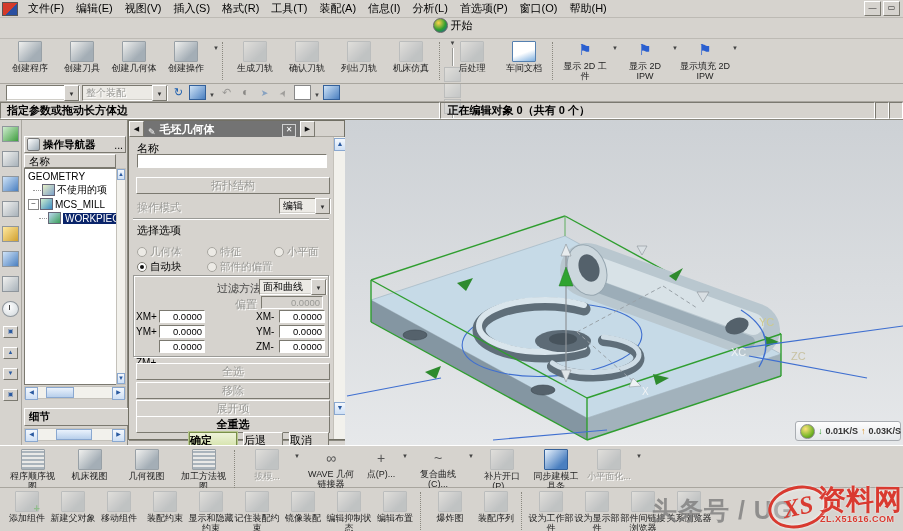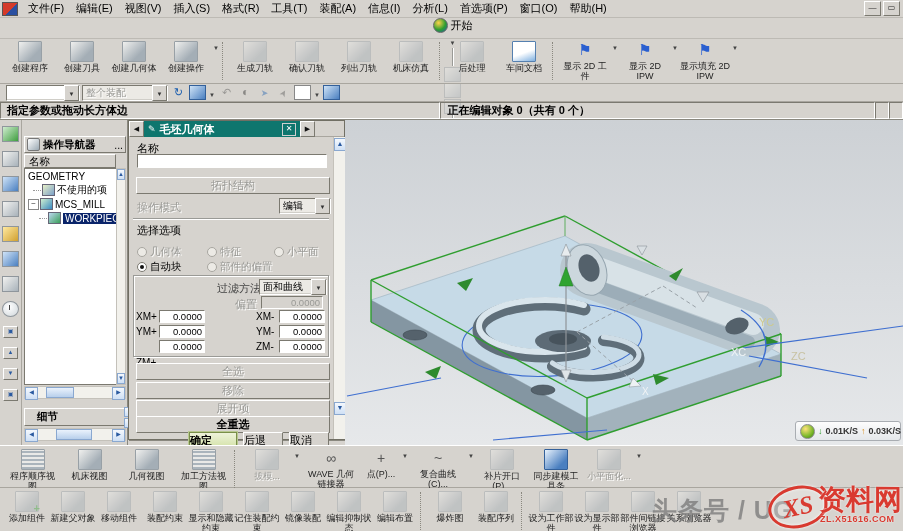--- a/index.html
+++ b/index.html
@@ -86,28 +86,28 @@
   .tico.mcs{background:linear-gradient(135deg,#d0f0d0,#3a8ac0);}
   .tico.wp{background:linear-gradient(135deg,#bcd8f0,#3a9e5a);}
   .expbox{width:9px;height:9px;border:1px solid #888;background:#fff;font-size:8px;line-height:7px;text-align:center;color:#333;flex:0 0 auto;margin:0 1px;}
   .tdash{width:8px;border-bottom:1px dotted #999;height:0;flex:0 0 auto;margin-right:1px;}
   .sel{background:#0a246a;color:#fff;padding:0 2px;}
   #treescroll{position:absolute;left:94px;top:48px;width:10px;height:217px;background:#f2f1ec;border:1px solid #c4c1ba;box-sizing:border-box;}
   .sarr{background:linear-gradient(#f4f8fd,#cfe0f5);border:1px solid #8aa8d0;color:#2a5aa0;font-size:6px;text-align:center;line-height:8px;height:9px;}
   .hscroll{position:absolute;left:2px;width:102px;height:13px;background:#f2f1ec;border:1px solid #c4c1ba;display:flex;box-sizing:border-box;}
   .hthumb{width:26px;background:linear-gradient(#eaf2fc,#b8cfeb);border:1px solid #8aa8d0;margin-left:8px;}
   .hs-a{width:11px;height:11px;}
-  #details{position:absolute;left:2px;top:288px;width:126px;height:18px;display:flex;align-items:center;padding:0 12px;font-weight:bold;font-size:10.5px;box-sizing:border-box;}
+  #details{position:absolute;left:2px;top:288px;width:126px;height:18px;display:flex;align-items:center;padding:0 4px;font-weight:bold;font-size:10.5px;box-sizing:border-box;}
   #details .spins{margin-left:auto;display:flex;flex-direction:column;gap:1px;}
   #details .spins .sarr{width:11px;height:8px;line-height:7px;}
   
   #dlg{position:absolute;left:128px;top:0;width:217px;height:320px;background:#d6d3ce;border:1px solid #716f64;box-shadow:1px 1px 0 #8a887f;box-sizing:border-box;}
   #dlgtitle{position:absolute;left:0;top:0;width:215px;height:16px;display:flex;align-items:stretch;}
   .tnav{width:13px;background:#d6d3ce;border:1px solid;border-color:#fff #7b7970 #7b7970 #fff;color:#111;font-size:7px;line-height:14px;text-align:center;flex:0 0 auto;}
-  #tblack{flex:0 0 148px;background:#0f766e;color:#fff;display:flex;align-items:center;gap:4px;padding:0 4px;font-size:11px;font-weight:bold;}
+  #tblack{flex:0 0 148px;background:#737373;color:#fff;display:flex;align-items:flex-end;gap:4px;padding:0 4px;font-size:11px;font-weight:bold;}
   .pencil{color:#fff;font-size:9px;}
   .pencil::after{content:"✎";}
   #tclose{margin-left:auto;width:12px;height:11px;border:1px solid #cfcfcf;color:#fff;font-size:8px;line-height:10px;text-align:center;font-weight:bold;}
   #dlgbody{position:absolute;left:0;top:16px;width:204px;height:302px;font-size:11px;}
   .lbl{position:absolute;left:8px;}
   .txt{position:absolute;left:8px;width:190px;height:14px;background:#fff;border:1px solid;border-color:#7b7970 #fff #fff #7b7970;font-size:10px;padding:0 2px;box-sizing:border-box;font-family:inherit;}
   .dbtn{position:absolute;left:7px;width:192px;height:15px;font-size:11px;text-align:center;line-height:14px;}
   .num{background:#fff;border:1px solid;border-color:#7b7970 #fff #fff #7b7970;font-size:9.5px;text-align:right;padding:0 2px;box-sizing:border-box;position:absolute;height:13px;font-family:inherit;}
   .num.off{background:#d6d3ce;color:#9a9a96;}
   .rad{width:10px;height:10px;border-radius:50%;border:1px solid #7b7970;background:#fff;display:inline-block;vertical-align:-2px;margin-right:3px;box-sizing:border-box;flex:0 0 auto;}

